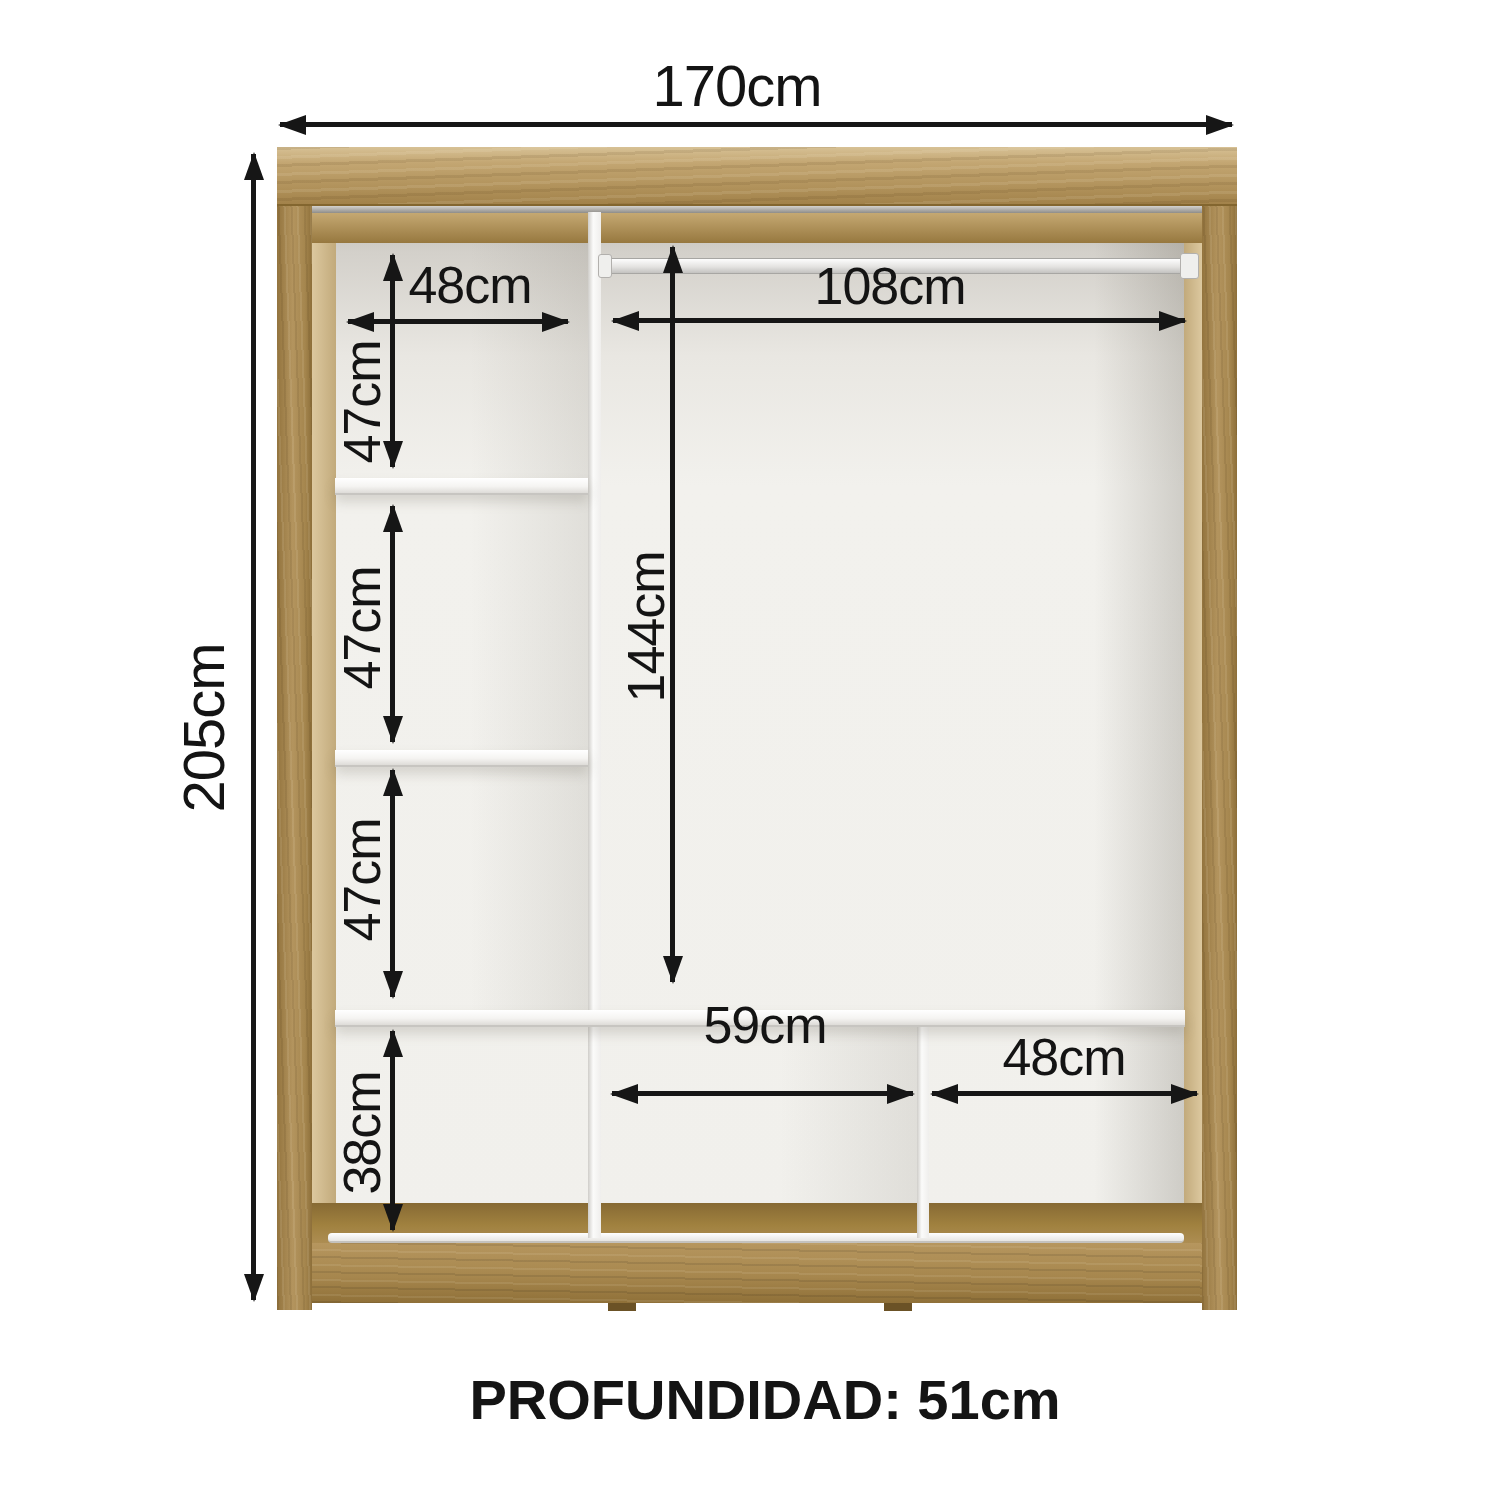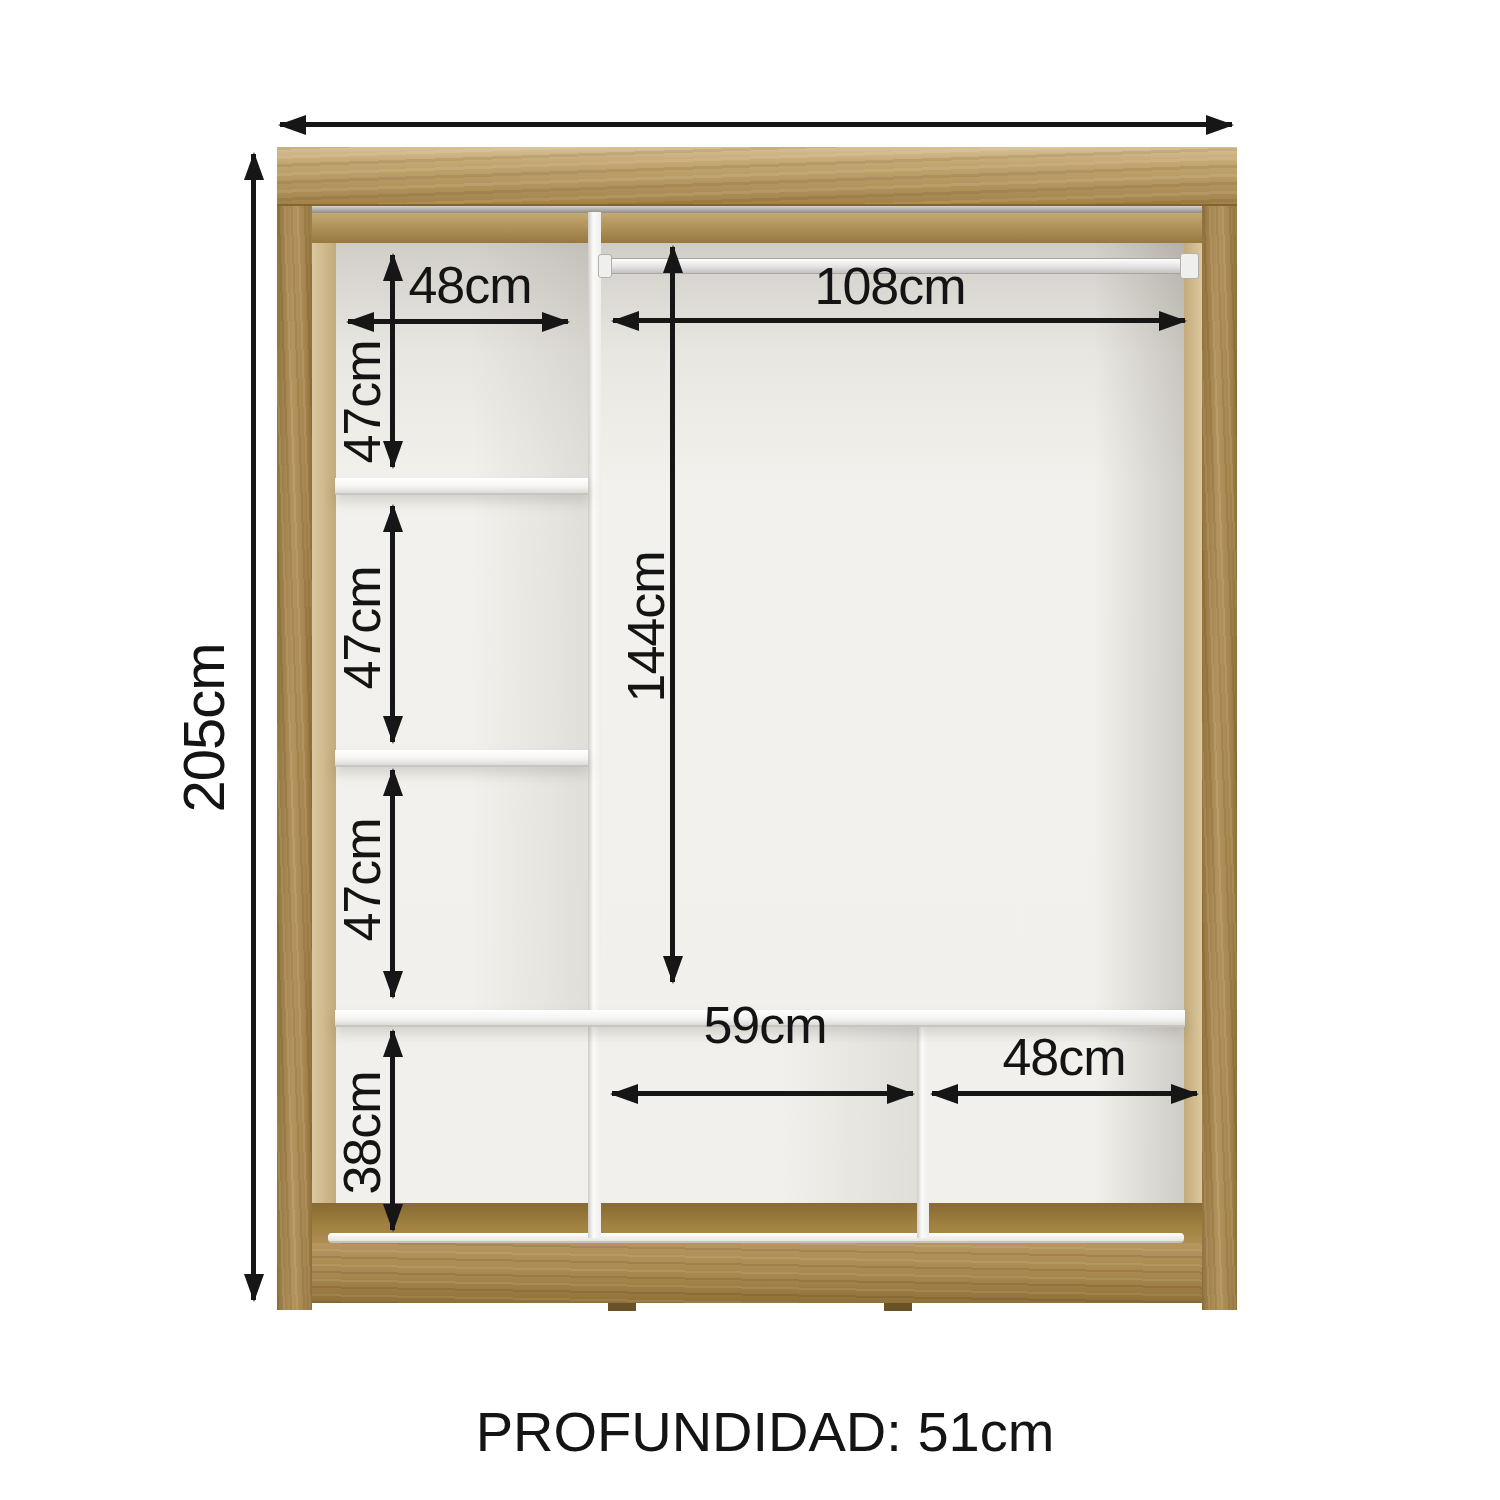--- a/index.html
+++ b/index.html
@@ -112,20 +112,21 @@
   <div class="abs rod" style="left:600px;top:258px;width:596px;height:14px;"></div>
   <div class="abs bracket" style="left:598px;top:254px;width:12px;height:22px;"></div>
   <div class="abs bracket" style="left:1180px;top:253px;width:17px;height:24px;"></div>
 
   <div class="abs floor" style="left:312px;top:1203px;width:890px;height:40px;"></div>
   <div class="abs track-bottom" style="left:328px;top:1233px;width:856px;height:8px;"></div>
   <div class="abs wood-base" style="left:312px;top:1243px;width:890px;height:60px;"></div>
   <div class="abs foot" style="left:608px;top:1303px;width:28px;height:8px;"></div>
   <div class="abs foot" style="left:884px;top:1303px;width:28px;height:8px;"></div>
 
+  <span class="dim big" style="left:737px;top:86px;">170cm</span>
   <div class="h-arrow" style="left:280px;top:122px;width:952px;"></div>
 
   <span class="dim big rot" style="left:204px;top:728px;">205cm</span>
   <div class="v-arrow" style="left:251px;top:154px;height:1146px;"></div>
 
   <span class="dim" style="left:470px;top:285px;">48cm</span>
   <div class="h-arrow" style="left:348px;top:319px;width:220px;"></div>
 
   <span class="dim rot" style="left:362px;top:402px;">47cm</span>
   <div class="v-arrow" style="left:390px;top:255px;height:212px;"></div>
@@ -144,15 +145,15 @@
 
   <span class="dim rot" style="left:646px;top:627px;">144cm</span>
   <div class="v-arrow" style="left:670px;top:247px;height:735px;"></div>
 
   <span class="dim" style="left:765px;top:1025px;">59cm</span>
   <div class="h-arrow" style="left:612px;top:1091px;width:301px;"></div>
 
   <span class="dim" style="left:1064px;top:1057px;">48cm</span>
   <div class="h-arrow" style="left:932px;top:1091px;width:265px;"></div>
 
-  <span class="dim depth" style="left:765px;top:1432px;">PROFUNDIDAD: 51cm</span>
+  <span class="dim depth" style="left:765px;top:1400px;font-weight:bold;">PROFUNDIDAD: 51cm</span>
 
 </div>
 
 </body></html>

